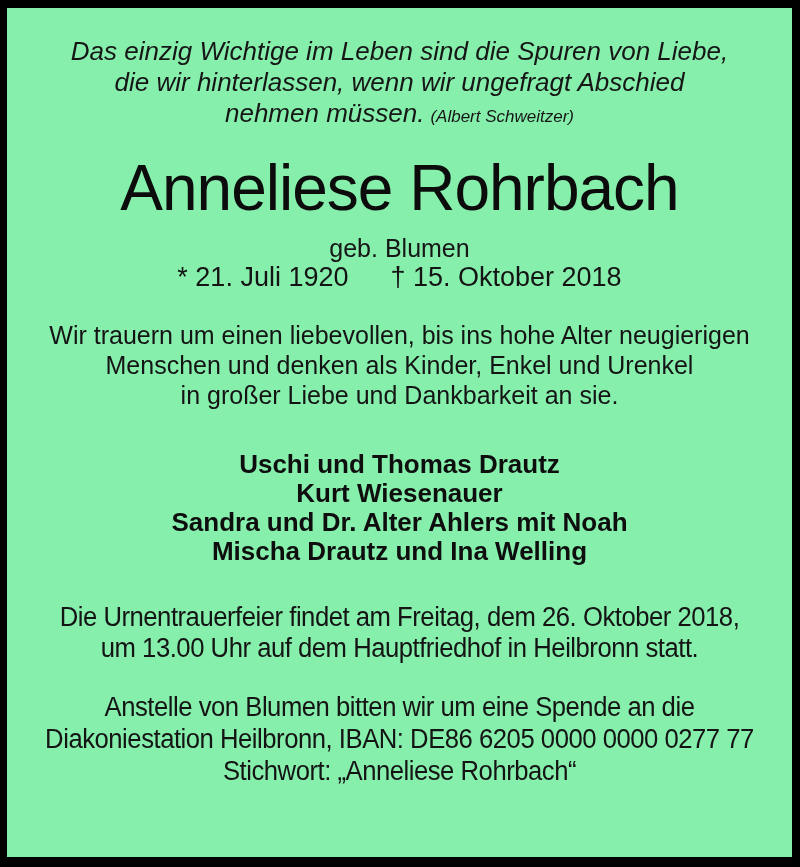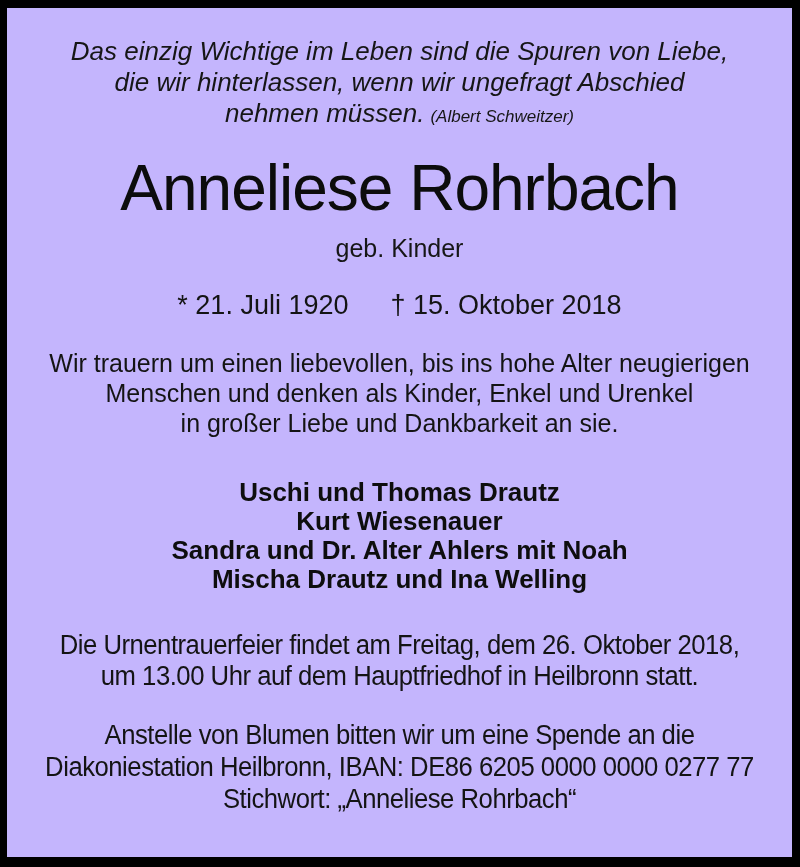--- a/index.html
+++ b/index.html
@@ -14,21 +14,21 @@
     font-family: "Liberation Sans", "DejaVu Sans", sans-serif;
     color: #111;
     overflow: hidden;
   }
   .sheet {
     position: absolute;
     left: 7px;
     top: 8px;
     right: 8px;
     bottom: 10px;
-    background: #c4b5fd;
+    background: #86efac;
     text-align: center;
   }
   .quote {
     margin-top: 28px;
     font-size: 26px;
     line-height: 31px;
     font-style: italic;
     color: #161616;
   }
   .quote .attribution {
@@ -44,21 +44,20 @@
     letter-spacing: -1px;
     color: #0c0c0c;
   }
   .maiden-name {
     margin-top: 14px;
     font-size: 25px;
     line-height: 28px;
     color: #161616;
   }
   .dates {
-    margin-top: 28px;
     font-size: 27px;
     line-height: 30px;
     display: flex;
     justify-content: center;
     gap: 42px;
     color: #141414;
     text-align: right;
   }
   .tribute {
     margin-top: 28px;
@@ -98,21 +97,21 @@
 <div class="sheet">
 
   <div class="quote">
     <div>Das einzig Wichtige im Leben sind die Spuren von Liebe,</div>
     <div>die wir hinterlassen, wenn wir ungefragt Abschied</div>
     <div><span>nehmen müssen.</span><span class="attribution">(Albert Schweitzer)</span></div>
   </div>
 
   <div class="deceased-name">Anneliese Rohrbach</div>
 
-  <div class="maiden-name">geb. Kinder</div>
+  <div class="maiden-name">geb. Blumen</div>
 
   <div class="dates">
     <span>* 21. Juli 1920</span>
     <span>† 15. Oktober 2018</span>
   </div>
 
   <div class="tribute">
     <div>Wir trauern um einen liebevollen, bis ins hohe Alter neugierigen</div>
     <div>Menschen und denken als Kinder, Enkel und Urenkel</div>
     <div>in großer Liebe und Dankbarkeit an sie.</div>

